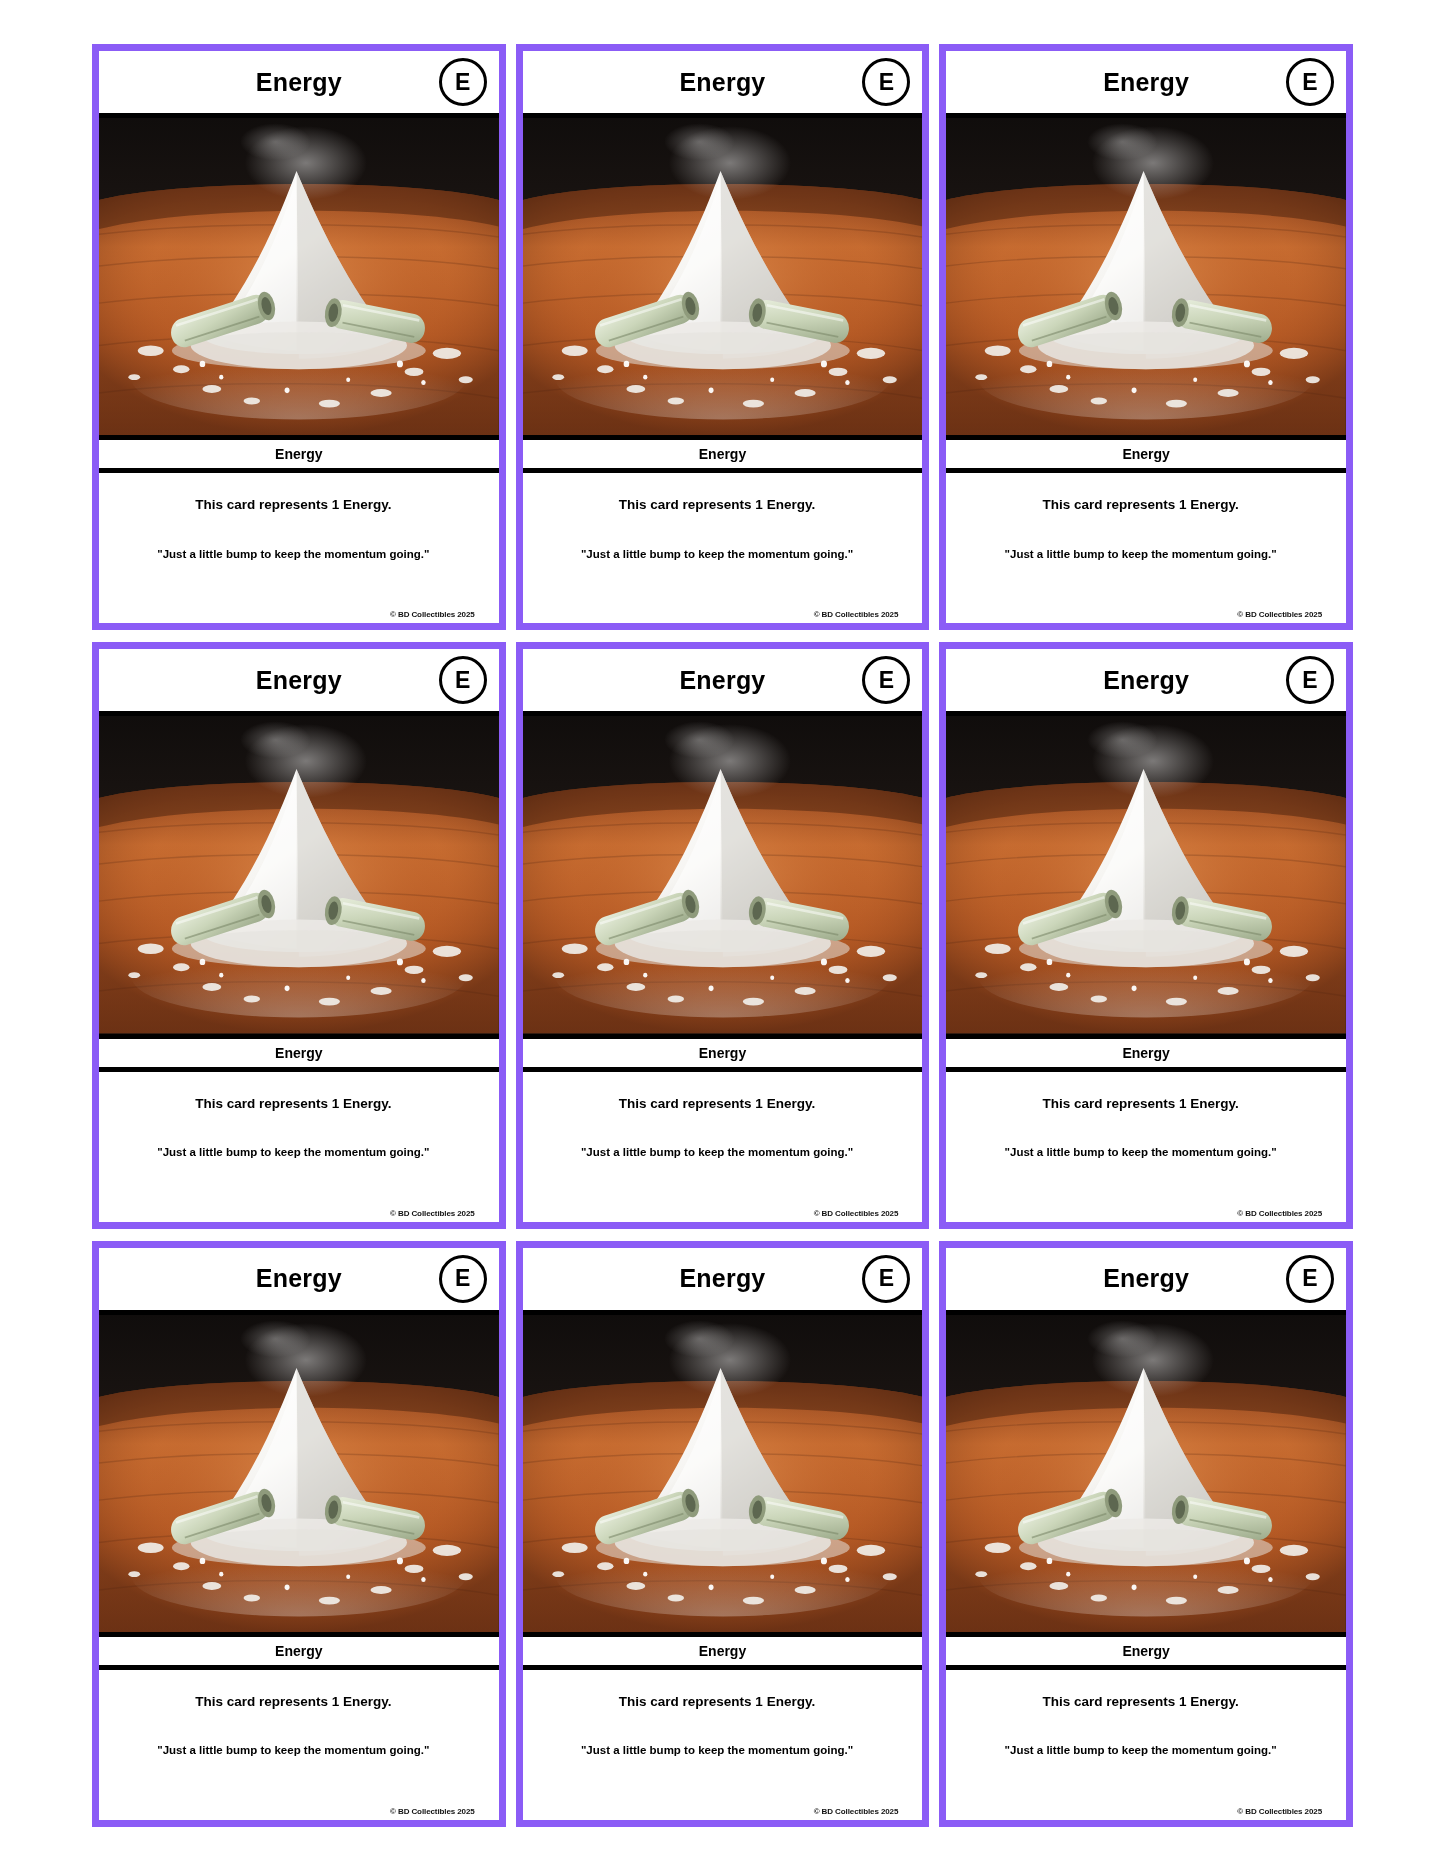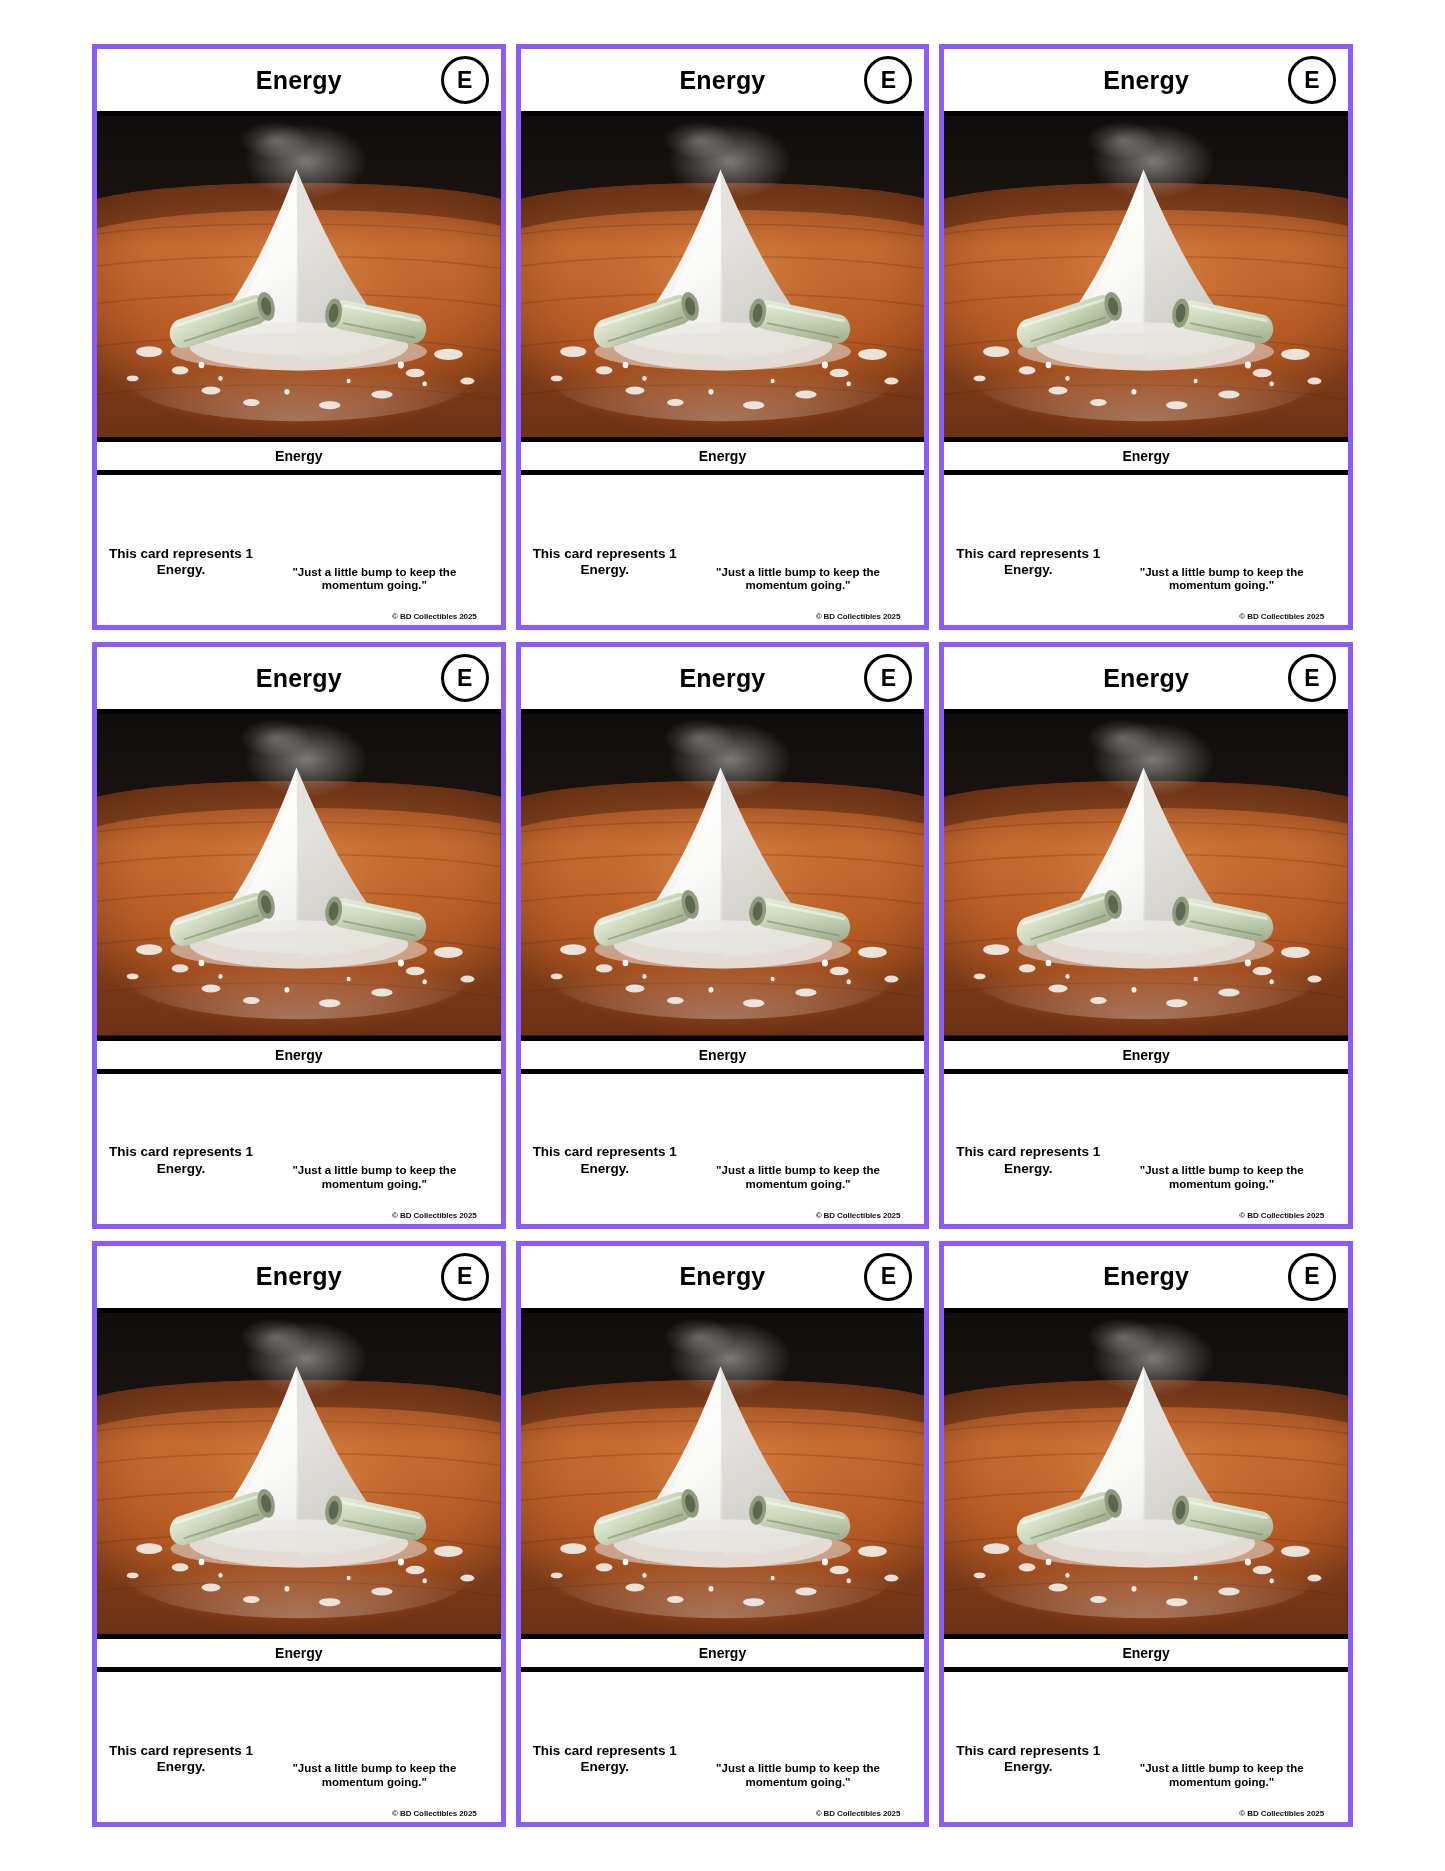--- a/index.html
+++ b/index.html
@@ -27,21 +27,21 @@
     display: grid;
     grid-template-columns: repeat(3, 1fr);
     grid-template-rows: repeat(3, 1fr);
     column-gap: 10px;
     row-gap: 12px;
     width: 100%;
     height: 100%;
   }
 
   .card {
-    border: 5px solid #8b5cf6;
+    border: 7px solid #8b5cf6;
     background: #ffffff;
     display: flex;
     flex-direction: column;
     box-sizing: border-box;
     overflow: hidden;
   }
 
   
   .card-header {
     height: 62px;
@@ -107,21 +107,21 @@
     color: #000000;
   }
 
   
   .card-body {
     flex: 0 0 150px;
     height: 150px;
     background: #ffffff;
     position: relative;
     display: flex;
-    flex-direction: row;
+    flex-direction: column;
     align-items: center;
     box-sizing: border-box;
     padding: 24px 14px 0 3px;
   }
   .card-desc {
     font-size: 13.5px;
     font-weight: bold;
     color: #000000;
     text-align: center;
     line-height: 1.2;

